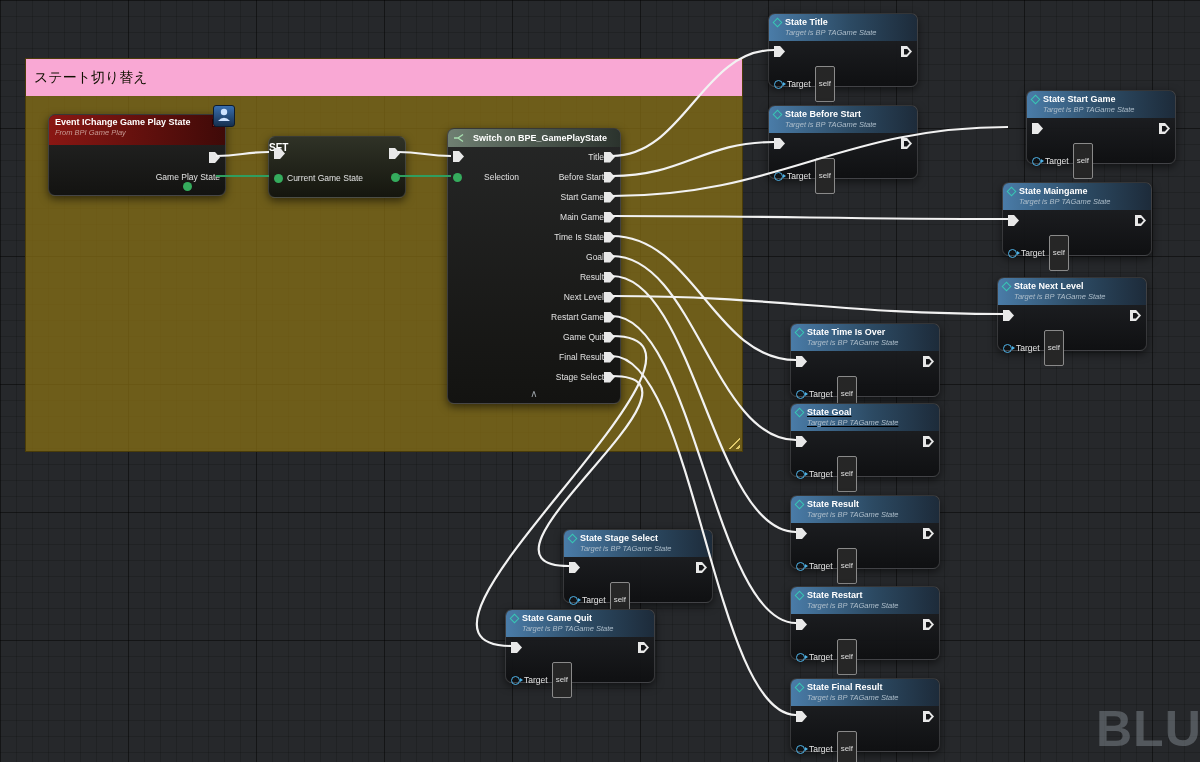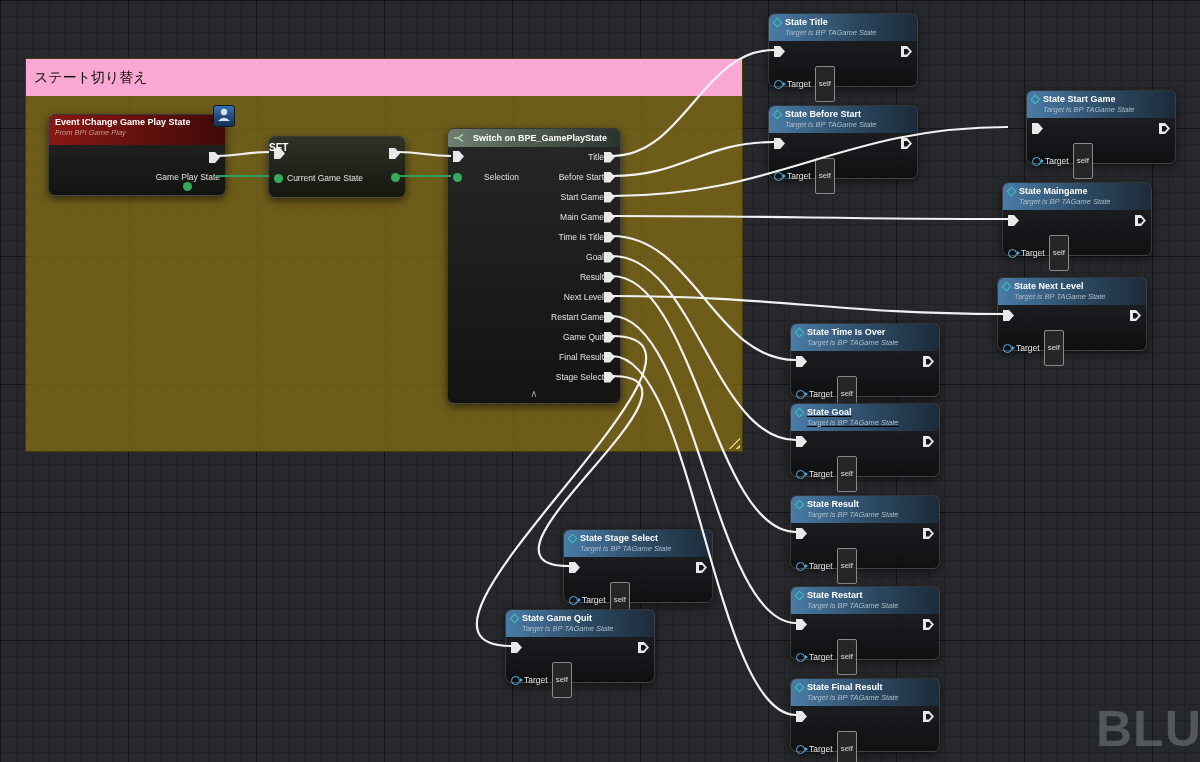--- a/index.html
+++ b/index.html
@@ -168,21 +168,21 @@
         </div>
       <div class="case-row">
           <span class="pin-label">Start Game</span>
           <span class="pin-exec"></span>
         </div>
       <div class="case-row">
           <span class="pin-label">Main Game</span>
           <span class="pin-exec"></span>
         </div>
       <div class="case-row">
-          <span class="pin-label">Time Is Title</span>
+          <span class="pin-label">Time Is State</span>
           <span class="pin-exec"></span>
         </div>
       <div class="case-row">
           <span class="pin-label">Goal</span>
           <span class="pin-exec"></span>
         </div>
       <div class="case-row">
           <span class="pin-label">Result</span>
           <span class="pin-exec"></span>
         </div>

